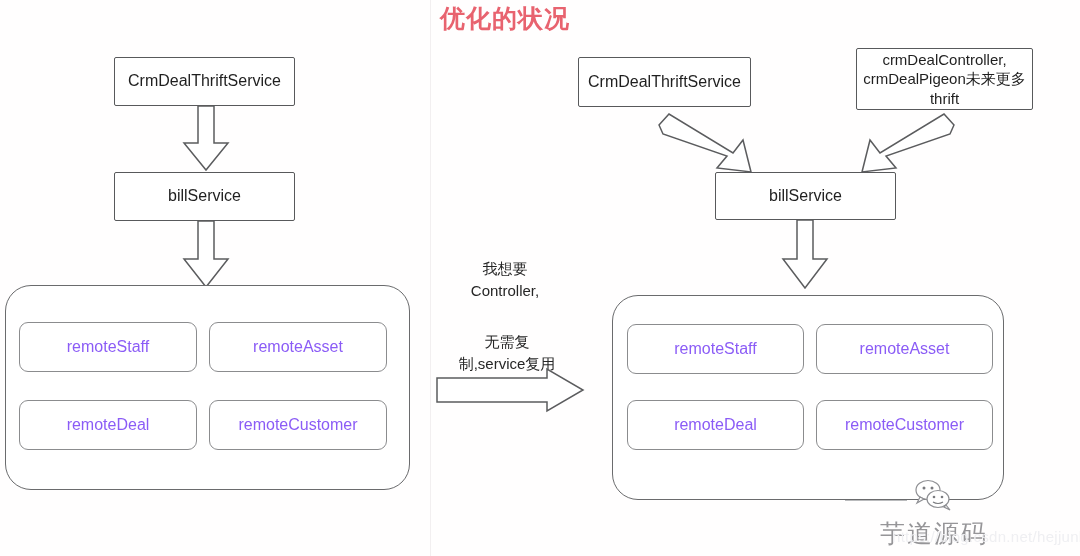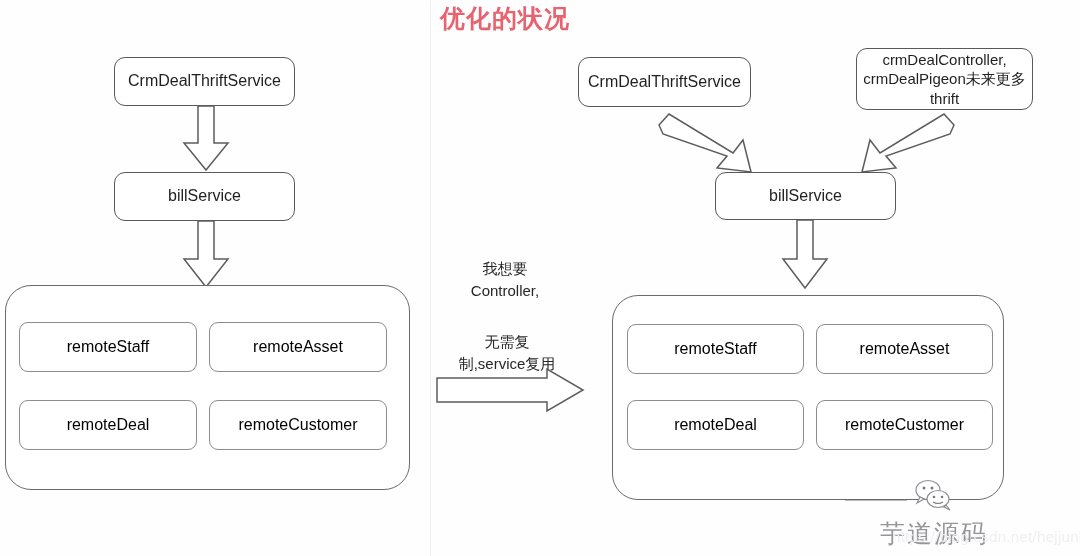--- a/index.html
+++ b/index.html
@@ -36,21 +36,21 @@
     letter-spacing: 1px;
     white-space: nowrap;
     font-family: Liberation Mono, monospace;
   }
 
   
   .node {
     position: absolute;
     box-sizing: border-box;
     border: 1.4px solid #58595b;
-    border-radius: 11px;
+    border-radius: 2px;
     background: #ffffff;
     display: flex;
     align-items: center;
     justify-content: center;
     text-align: center;
     color: #1f1f1f;
     font-size: 16px;
     line-height: 1.28;
   }
   .node.multiline { font-size: 15px; padding: 2px 6px; }
@@ -66,21 +66,21 @@
   
   .inner {
     position: absolute;
     box-sizing: border-box;
     border: 1.3px solid #8b8c8e;
     border-radius: 9px;
     background: #ffffff;
     display: flex;
     align-items: center;
     justify-content: center;
-    color: #000000;
+    color: #8b5cf6;
     font-size: 16px;
   }
 
   
   .annot {
     position: absolute;
     color: #262626;
     font-size: 15px;
     line-height: 1.45;
     text-align: center;

